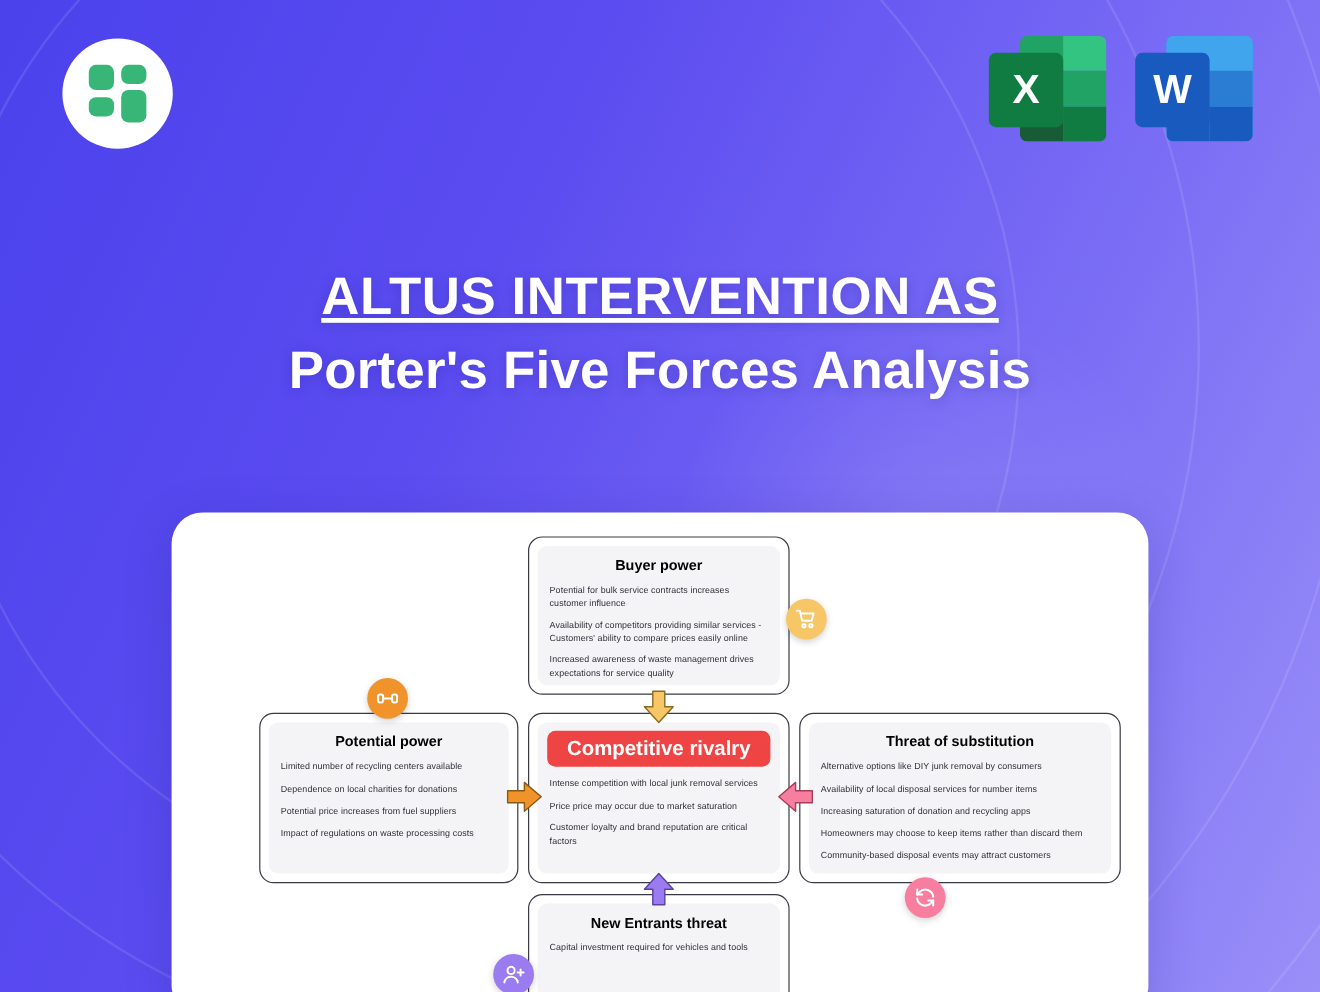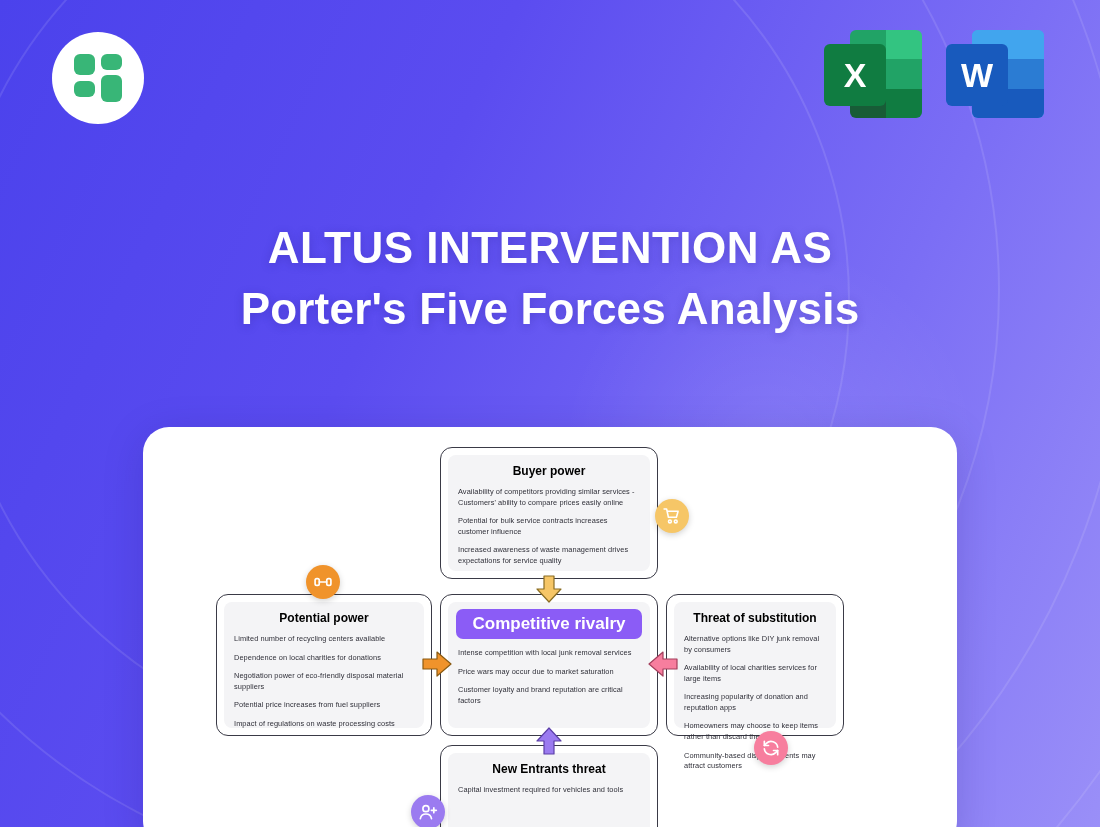--- a/index.html
+++ b/index.html
@@ -84,21 +84,21 @@
   .word .sheet div:nth-child(3),.word .sheet div:nth-child(4){background:#2b7cd3;}
   .word .sheet div:nth-child(5),.word .sheet div:nth-child(6){background:#185abd;}
   .word .tile { background:#185abd; }
 
   
   #title-block {
     position: absolute; left: 0; right: 0; top: 222px;
     text-align: center; color: #ffffff;
     text-shadow: 0 2px 10px rgba(40,30,140,0.28);
   }
-  #title-line1 { font-size: 44px; font-weight: bold; letter-spacing: 0.5px; line-height: 1.18; }
+  #title-line1 { font-size: 44px; font-weight: bold; letter-spacing: 0.5px; line-height: 1.18; text-decoration: underline; }
   #title-line2 { font-size: 44px; font-weight: bold; letter-spacing: 0.2px; line-height: 1.3; margin-top: 6px; }
 
   
   #card {
     position: absolute; left: 143px; top: 427px; width: 814px; height: 420px;
     background: #ffffff; border-radius: 26px;
     box-shadow: 0 8px 40px rgba(30,20,110,0.18);
     overflow: visible;
   }
 
@@ -119,41 +119,41 @@
   }
   .force-title {
     text-align: center;
     font-size: 12px;
     font-weight: bold;
     color: #000000;
     margin-bottom: 9px;
     line-height: 1.2;
   }
   .force-title.highlight {
-    background: #8b5cf6;
+    background: #ef4444;
     color: #ffffff;
     border-radius: 7px;
     padding: 5px 4px;
     margin: -2px -2px 9px -2px;
     font-size: 17px;
   }
   .force-list { list-style: none; }
   .force-list li {
     font-size: 7.4px;
     line-height: 1.42;
     color: #2f2f38;
     margin-bottom: 8px;
     letter-spacing: 0.01em;
   }
   .force-list li:last-child { margin-bottom: 0; }
 
   #box-buyer      { left: 297px; top: 20px;  width: 218px; height: 132px; }
   #box-supplier   { left: 73px;  top: 167px; width: 216px; height: 142px; }
   #box-rivalry    { left: 297px; top: 167px; width: 218px; height: 142px; }
-  #box-substitute { left: 523px; top: 167px; width: 178px; height: 142px; }
+  #box-substitute { left: 523px; top: 167px; width: 268px; height: 142px; }
   #box-entrants   { left: 297px; top: 318px; width: 218px; height: 120px; }
 
   
   .conn { position: absolute; background: #b9b9c4; z-index: 1; }
 
   
   .arrow { position: absolute; z-index: 4; }
   .arrow svg { display: block; }
 
   
@@ -219,58 +219,57 @@
 
     <div class="conn" style="left:405px; top:152px; width:2px; height:18px;"></div>
     <div class="conn" style="left:289px; top:237px; width:10px; height:2px;"></div>
     <div class="conn" style="left:515px; top:237px; width:10px; height:2px;"></div>
     <div class="conn" style="left:405px; top:307px; width:2px; height:14px;"></div>
 
     <div class="force-box" id="box-buyer">
       <div class="force-inner">
         <div class="force-title">Buyer power</div>
         <ul class="force-list">
+          <li>Potential for bulk service contracts increases customer influence</li>
           <li>Availability of competitors providing similar services  -  Customers' ability to compare prices easily online</li>
-          <li>Potential for bulk service contracts increases customer influence</li>
           <li>Increased awareness of waste management drives expectations for service quality</li>
         </ul>
       </div>
     </div>
 
     <div class="force-box" id="box-supplier">
       <div class="force-inner">
         <div class="force-title">Potential power</div>
         <ul class="force-list">
           <li>Limited number of recycling centers available</li>
           <li>Dependence on local charities for donations</li>
-          <li>Negotiation power of eco-friendly disposal material suppliers</li>
           <li>Potential price increases from fuel suppliers</li>
           <li>Impact of regulations on waste processing costs</li>
         </ul>
       </div>
     </div>
 
     <div class="force-box" id="box-rivalry">
       <div class="force-inner">
         <div class="force-title highlight">Competitive rivalry</div>
         <ul class="force-list">
           <li>Intense competition with local junk removal services</li>
-          <li>Price wars may occur due to market saturation</li>
+          <li>Price price may occur due to market saturation</li>
           <li>Customer loyalty and brand reputation are critical factors</li>
         </ul>
       </div>
     </div>
 
     <div class="force-box" id="box-substitute">
       <div class="force-inner">
         <div class="force-title">Threat of substitution</div>
         <ul class="force-list">
           <li>Alternative options like DIY junk removal by consumers</li>
-          <li>Availability of local charities services for large items</li>
-          <li>Increasing popularity of donation and reputation apps</li>
+          <li>Availability of local disposal services for number items</li>
+          <li>Increasing saturation of donation and recycling apps</li>
           <li>Homeowners may choose to keep items rather than discard them</li>
           <li>Community-based disposal events may attract customers</li>
         </ul>
       </div>
     </div>
 
     <div class="force-box" id="box-entrants">
       <div class="force-inner">
         <div class="force-title">New Entrants threat</div>
         <ul class="force-list">

